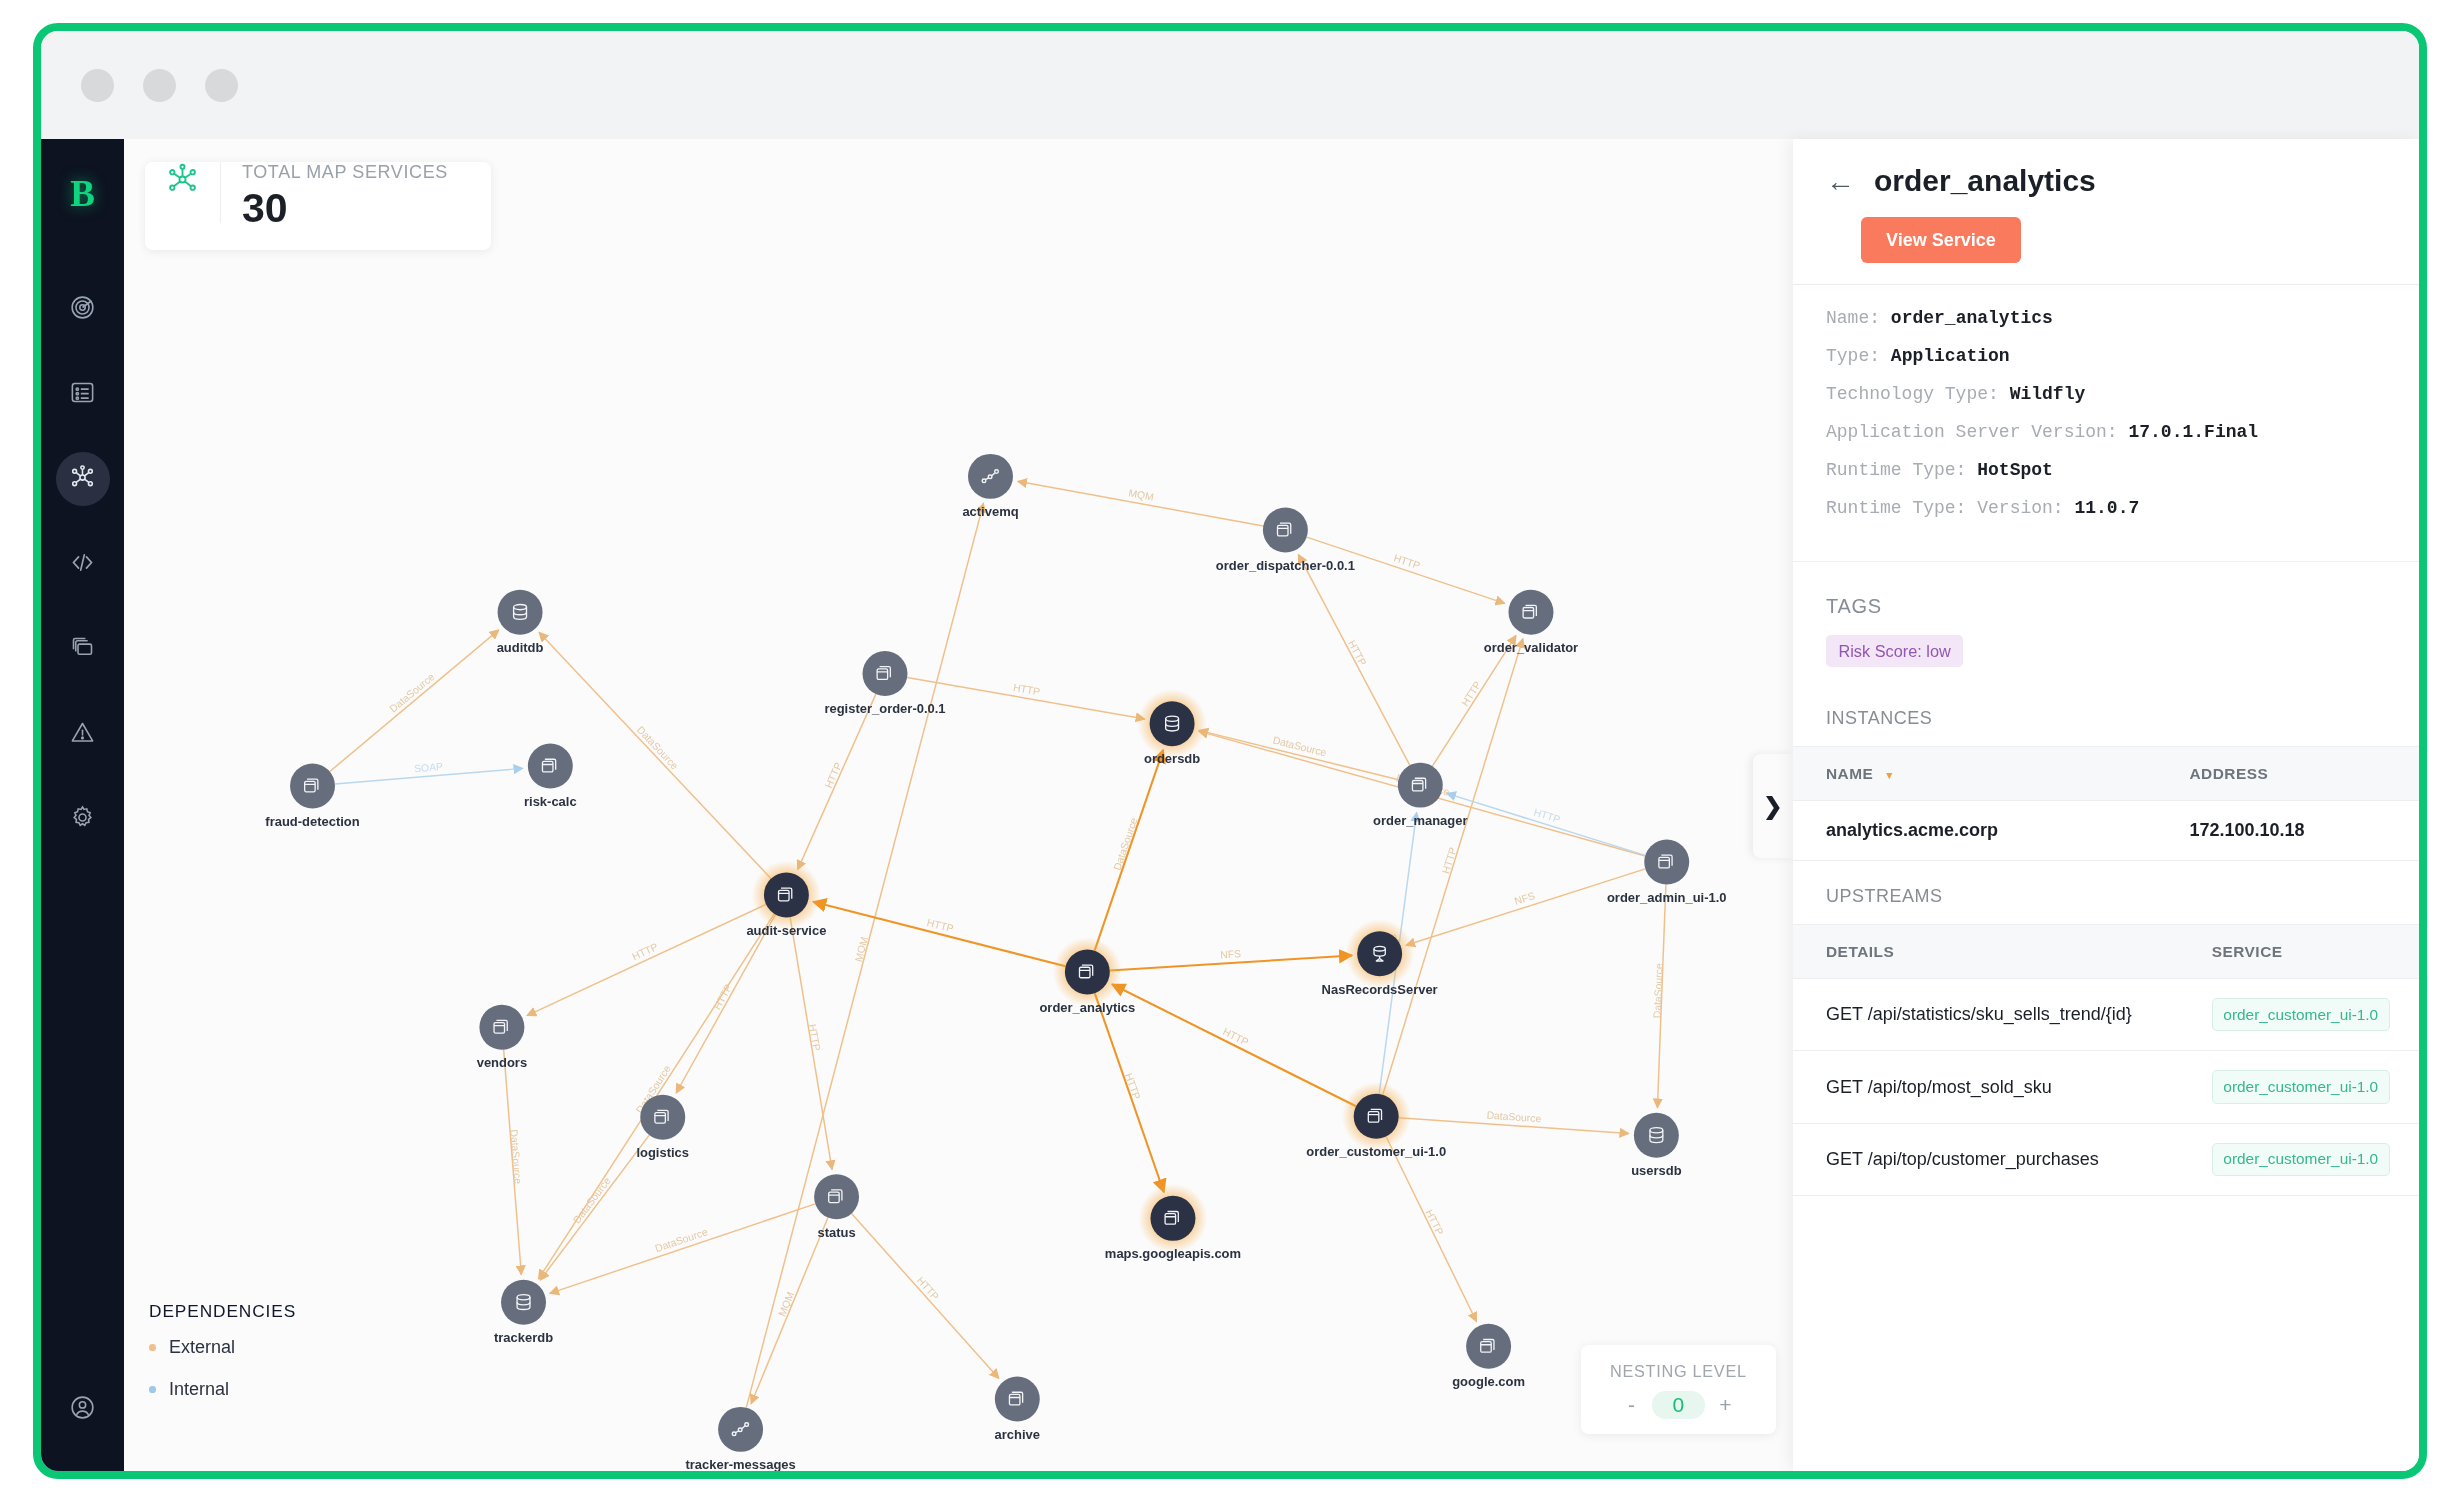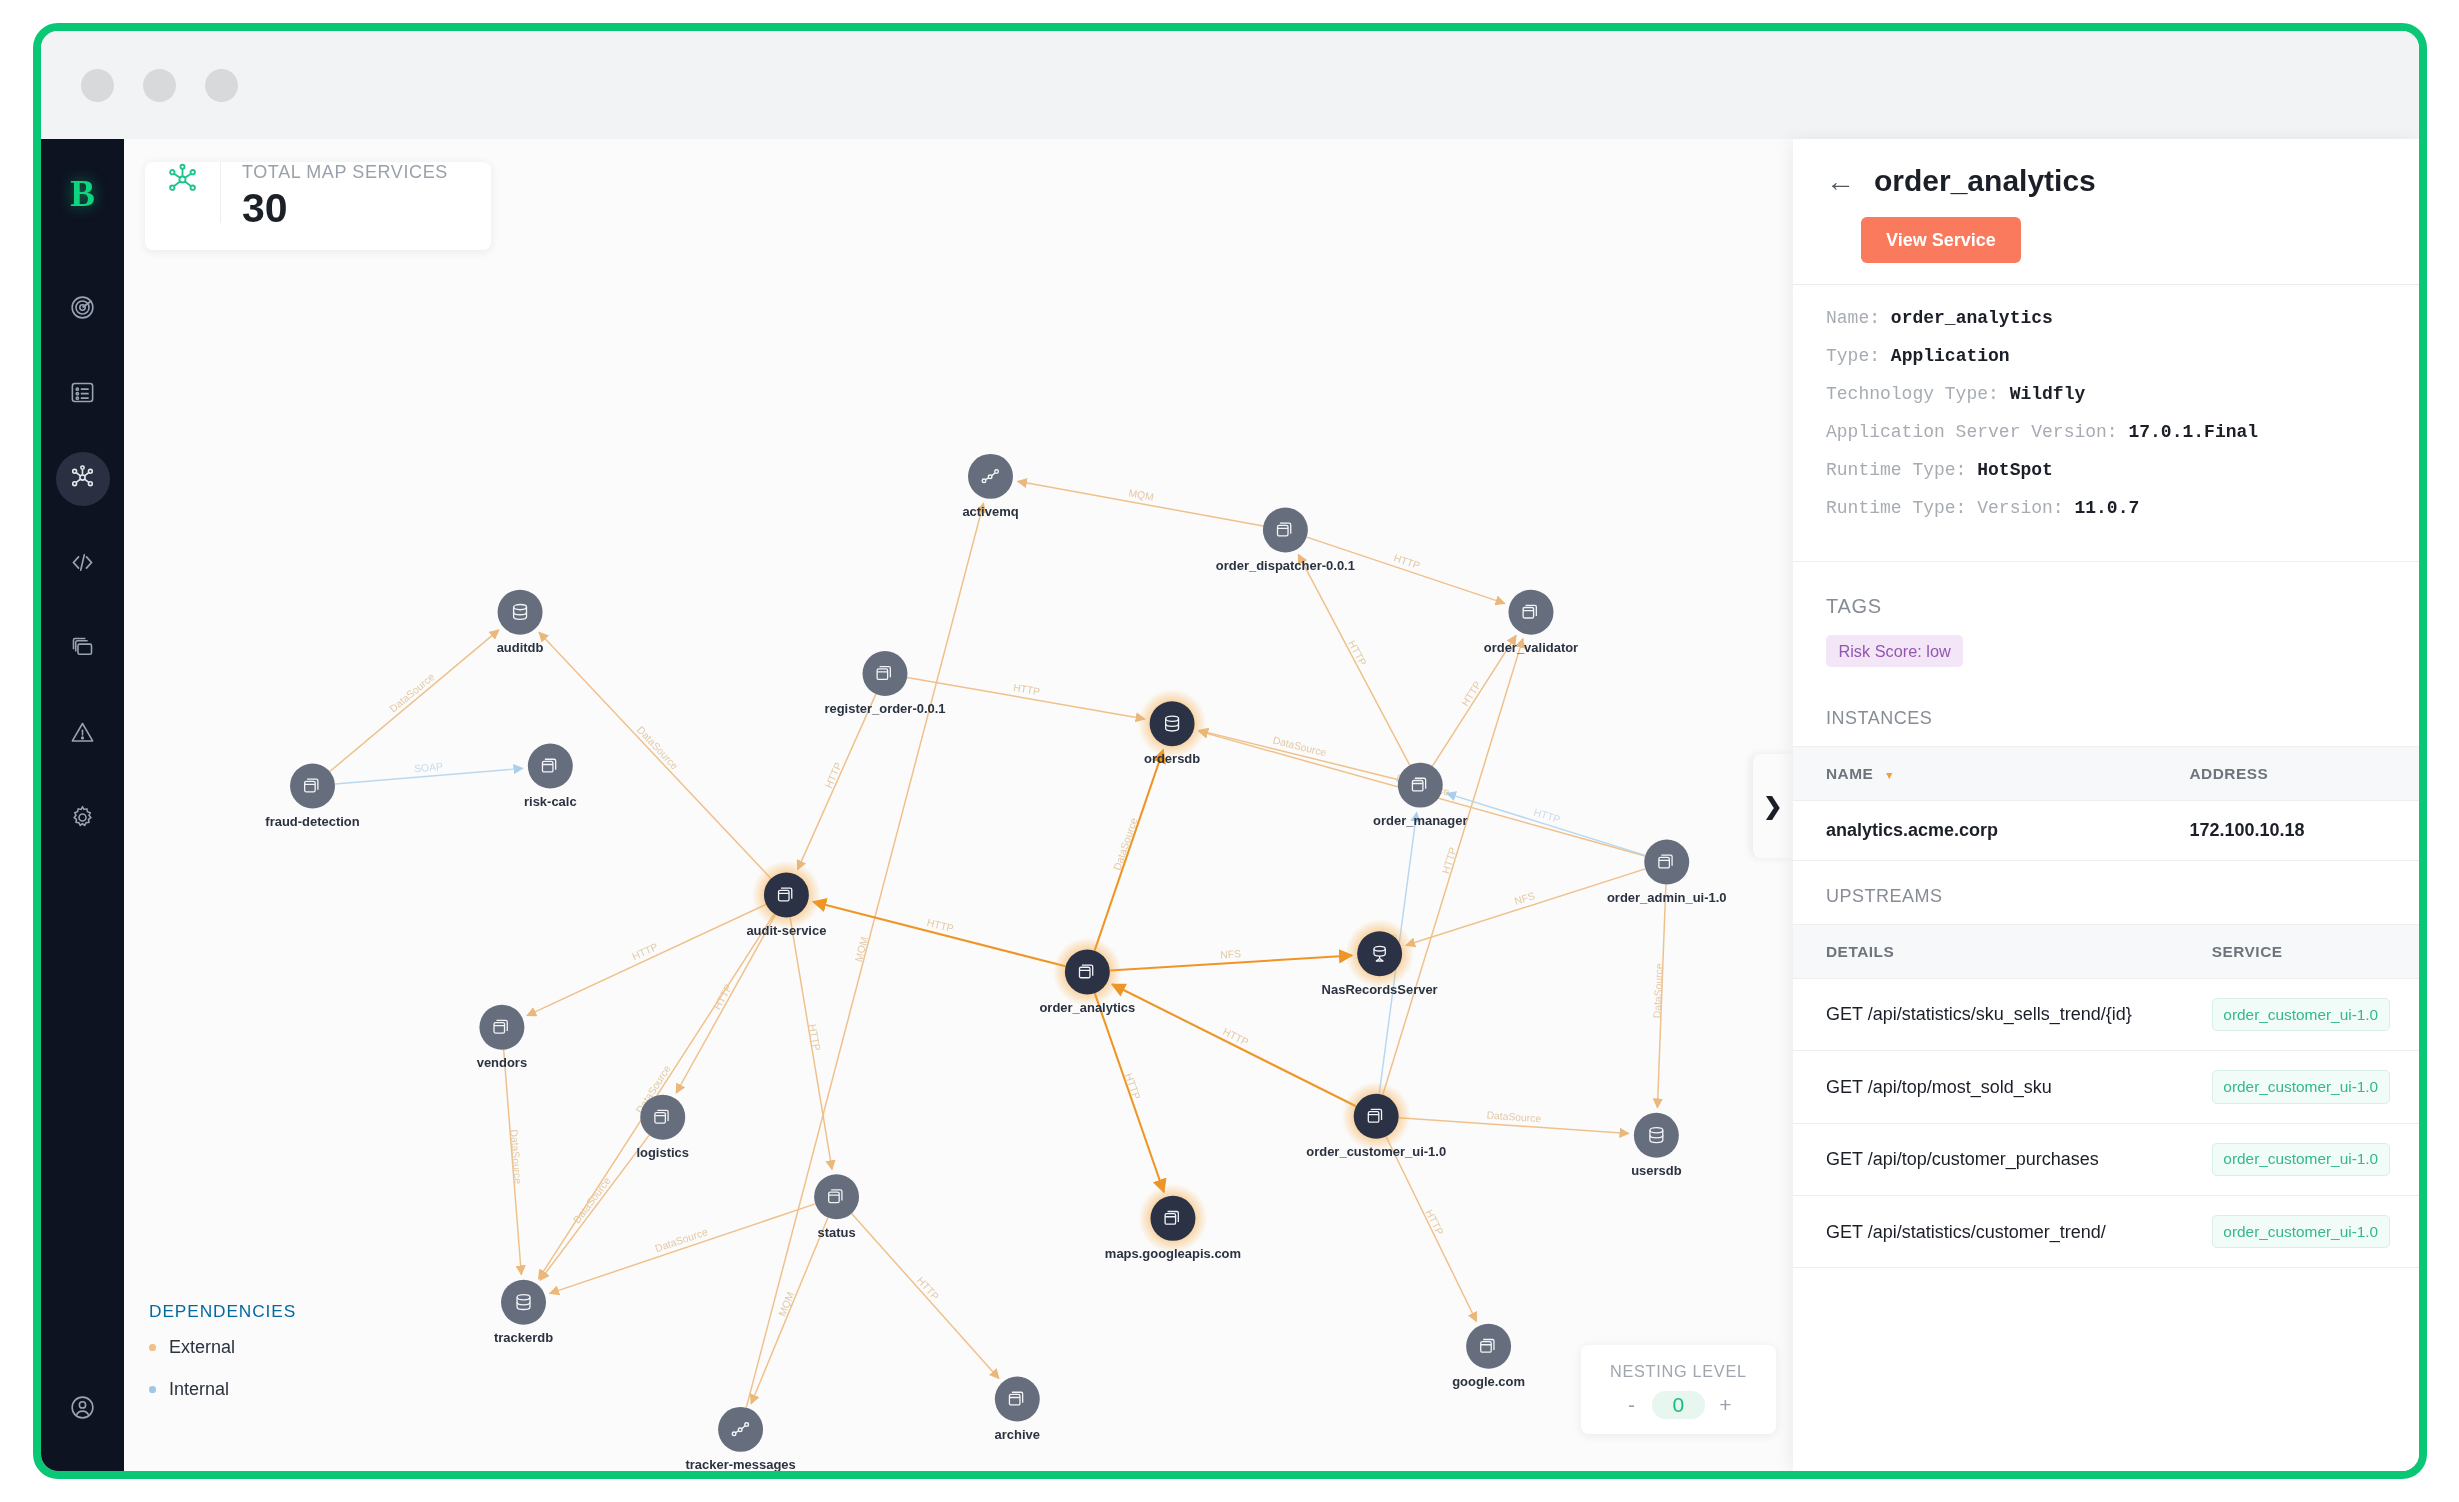--- a/index.html
+++ b/index.html
@@ -92,21 +92,21 @@
     text-anchor: middle; font-family: "Liberation Sans", sans-serif;
   }
   .edge-label {
     font-size: 12px; fill: #e3c9a5; text-anchor: middle;
     font-family: "Liberation Sans", sans-serif;
   }
   .edge-label.int { fill: #c8dcec; }
 
   
   #legend { position: absolute; left: 25px; bottom: 50px; }
-  #legend-title { font-size: 17.3px; color: #0369a1; letter-spacing: 0.9px; margin-bottom: 15.4px; }
+  #legend-title { font-size: 17.3px; color: #0f172a; letter-spacing: 0.9px; margin-bottom: 15.4px; }
   .legend-row { display: flex; align-items: center; gap: 13.4px; margin-bottom: 21px;
     font-size: 18px; color: #2b3240; }
   .legend-dot { width: 6.7px; height: 6.7px; border-radius: 50%; }
 
   
   #nesting-card {
     position: absolute; right: 17.3px; bottom: 37px;
     background: #fff; border-radius: 7.7px;
     box-shadow: 0 1.9px 9.6px rgba(0,0,0,.07);
     padding: 17.3px 29px 15.4px; text-align: center; min-width: 169px;
@@ -666,26 +666,20 @@
               <td>
                 <span class="svc-chip">order_customer_ui-1.0</span>
               </td>
             </tr>
             <tr>
               <td class="detail-cell">GET /api/top/customer_purchases</td>
               <td>
                 <span class="svc-chip">order_customer_ui-1.0</span>
               </td>
             </tr>
-            <tr>
-              <td class="detail-cell">GET /api/statistics/customer_trend/</td>
-              <td>
-                <span class="svc-chip">order_customer_ui-1.0</span>
-              </td>
-            </tr>
           </tbody>
         </table>
       </div>
     </aside>
 
   </div>
 </div>
 
 
 </body></html>

